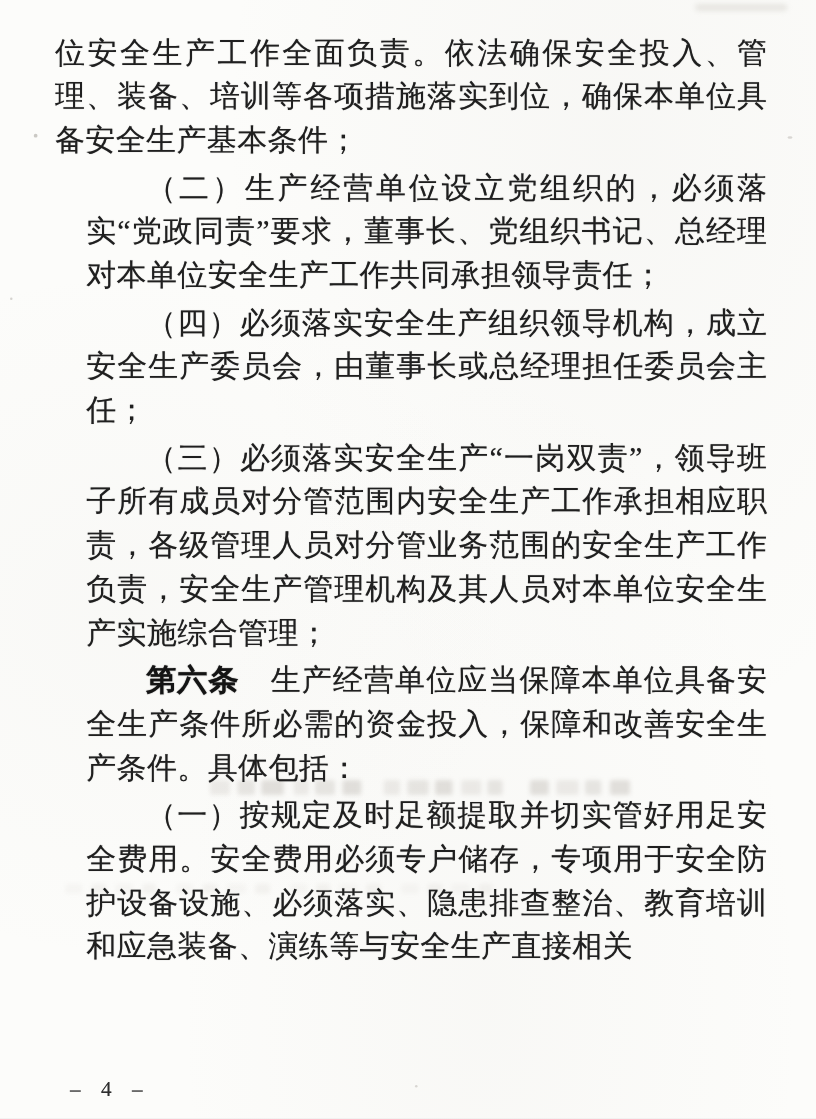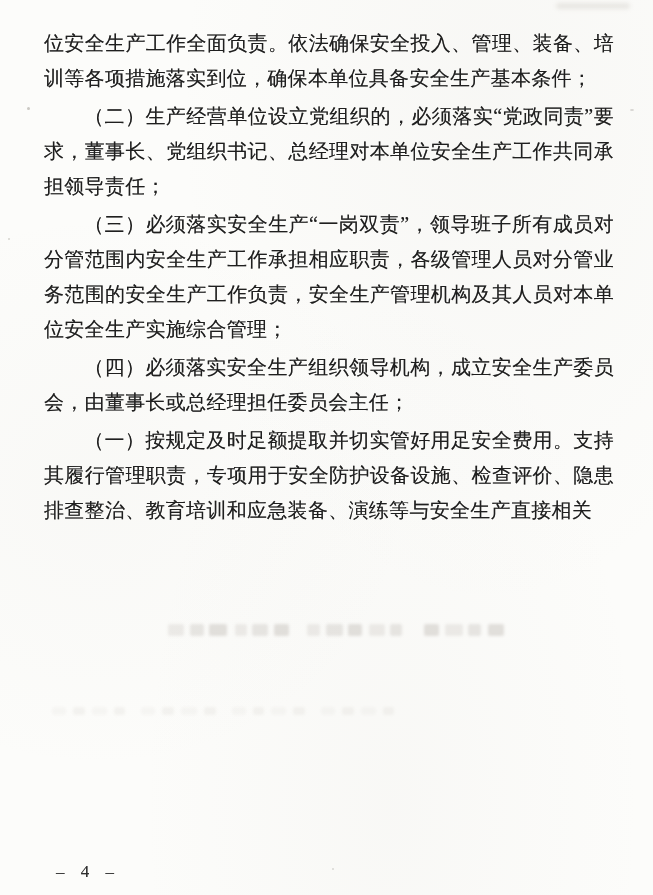--- a/index.html
+++ b/index.html
@@ -22,29 +22,29 @@
     color: var(--ink, #1f1f1f);
   }
   .content {
     position: absolute;
     top: 26px;
     left: 44px;
     width: 570px;
   }
   .para {
     margin: 0 0 3px 0;
-    font-size: 20px;
+    font-size: 24px;
     line-height: 35px;
     text-align: justify;
     text-justify: inter-ideograph;
     letter-spacing: 0.3px;
     text-shadow: 0 0 0.6px rgba(25,25,25,0.55);
     word-break: break-all;
   }
-  .para.indent { text-indent: 2em; }
+  .para.indent { text-indent: 2em; margin-left: 25px; }
   .para b.lead {
     font-weight: bold;
     color: #141414;
     text-shadow: 0 0 0.9px rgba(10,10,10,0.8);
   }
   .page-number {
     position: absolute;
     left: 56px;
     top: 862px;
     font-size: 17px;
@@ -133,19 +133,20 @@
       <i style="width: 12px; margin-right: 16px; opacity: 0.55;"></i>
       <i style="width: 14px; margin-right: 7px; opacity: 0.35;"></i>
       <i style="width: 12px; margin-right: 7px; opacity: 0.55;"></i>
       <i style="width: 15px; margin-right: 7px; opacity: 0.35;"></i>
       <i style="width: 11px; margin-right: 16px; opacity: 0.55;"></i>
     </div>
 
   <div class="content">
       <p class="para">位安全生产工作全面负责。依法确保安全投入、管理、装备、培训等各项措施落实到位，确保本单位具备安全生产基本条件；</p>
       <p class="para indent">（二）生产经营单位设立党组织的，必须落实“党政同责”要求，董事长、党组织书记、总经理对本单位安全生产工作共同承担领导责任；</p>
+      <p class="para indent">（四）必须落实安全生产组织领导机构，成立安全生产委员会，由董事长或总经理担任委员会主任；</p>
       <p class="para indent">（三）必须落实安全生产“一岗双责”，领导班子所有成员对分管范围内安全生产工作承担相应职责，各级管理人员对分管业务范围的安全生产工作负责，安全生产管理机构及其人员对本单位安全生产实施综合管理；</p>
-      <p class="para indent">（四）必须落实安全生产组织领导机构，成立安全生产委员会，由董事长或总经理担任委员会主任；</p>
-      <p class="para indent">（一）按规定及时足额提取并切实管好用足安全费用。支持其履行管理职责，专项用于安全防护设备设施、检查评价、隐患排查整治、教育培训和应急装备、演练等与安全生产直接相关</p>
+      <p class="para indent"><b class="lead">第六条</b>　生产经营单位应当保障本单位具备安全生产条件所必需的资金投入，保障和改善安全生产条件。具体包括：</p>
+      <p class="para indent">（一）按规定及时足额提取并切实管好用足安全费用。安全费用必须专户储存，专项用于安全防护设备设施、必须落实、隐患排查整治、教育培训和应急装备、演练等与安全生产直接相关</p>
     </div>
 
   <div class="page-number">– 4 –</div>
 </div>
 
 </body></html>

